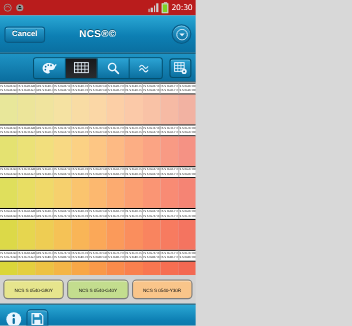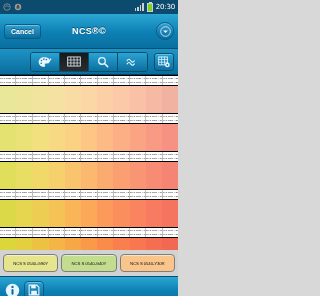--- a/index.html
+++ b/index.html
@@ -4,21 +4,21 @@
 <style>
   * { margin:0; padding:0; box-sizing:border-box; }
   html,body { width:178px; height:296px; overflow:hidden; }
   body {
     font-family:"Liberation Sans", sans-serif;
     background:#d8d8d8;
   }
 
   
   .statusbar {
-    height:14px; background:#0c4a6e; position:relative;
+    height:14px; background:#b91c1c; position:relative;
     display:flex; align-items:center; padding:0 3px;
   }
   .sb-left { display:flex; align-items:center; gap:3px; }
   .sb-right { position:absolute; right:3px; top:0; height:14px;
               display:flex; align-items:center; gap:3px; }
   .sb-ico { width:8px; height:8px; display:block; }
   .sb-time { color:#fff; font-size:7px; letter-spacing:-0.2px;
              font-family:"DejaVu Sans", sans-serif; }
   .sig { display:flex; align-items:flex-end; gap:1px; height:8px; }
   .sig i { width:1.5px; background:#cfcfcf; display:block; }

